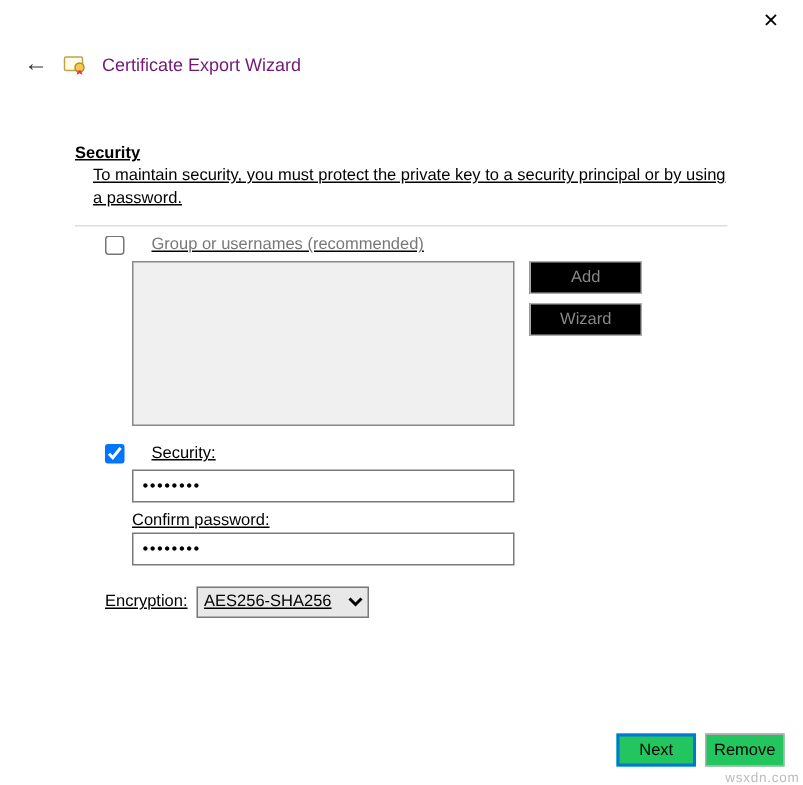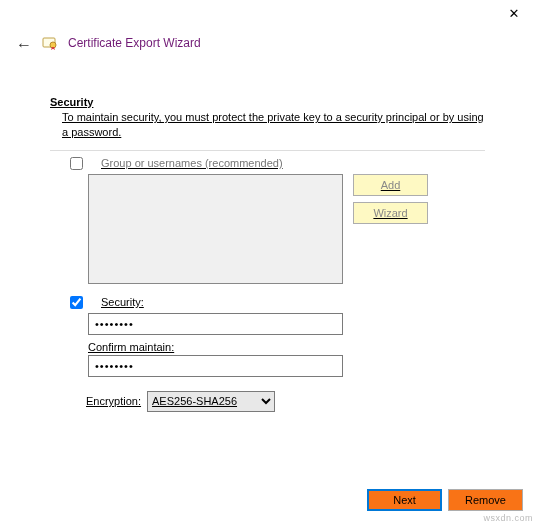--- a/index.html
+++ b/index.html
@@ -91,21 +91,21 @@
     }
     .side-btns {
       display: flex;
       flex-direction: column;
       gap: 6px;
     }
     .std-btn {
       width: 75px;
       height: 22px;
       font-size: 11px;
-      background: #fef9c3;
+      background: #000000;
       border: 1px solid #adadad;
       color: #888;
       cursor: default;
     }
     .pw-label {
       margin: 6px 0 2px 18px;
       font-size: 11px;
     }
     .pw-input {
       margin-left: 18px;
@@ -113,41 +113,41 @@
       height: 22px;
       border: 1px solid #7a7a7a;
       padding: 0 6px;
       font-size: 11px;
       letter-spacing: 1px;
     }
     .enc-row {
       display: flex;
       align-items: center;
       gap: 6px;
-      margin: 14px 0 0 16px;
+      margin: 14px 0 0 0;
     }
     .enc-row select {
-      width: 128px;
+      width: 115px;
       height: 21px;
       font-size: 11px;
       border: 1px solid #7a7a7a;
       background: #e8e8e8;
     }
     .footer {
       position: absolute;
       bottom: 12px;
       right: 12px;
       display: flex;
       gap: 6px;
     }
     .footer .ft-btn {
-      width: 75px;
+      width: 53px;
       height: 22px;
       font-size: 11px;
-      background: #f97316;
+      background: #22c55e;
       border: 1px solid #adadad;
       cursor: default;
       margin-top: 15px;
     }
     .footer .ft-btn.primary {
       border: 2px solid #0078d7;
     }
     .watermark {
       position: absolute;
       right: 2px;
@@ -195,21 +195,21 @@
         <button class="std-btn" disabled="">Wizard</button>
       </div>
     </div>
 
     <div class="chk-row">
       <input type="checkbox" checked="" style="">
       <label>Security:</label>
     </div>
     <input class="pw-input" type="password" value="••••••••" style="">
 
-    <div class="pw-label">Confirm maintain:</div>
+    <div class="pw-label">Confirm password:</div>
     <input class="pw-input" type="password" value="••••••••" style="">
 
     <div class="enc-row">
       <span>Encryption:</span>
       <select>
         <option>AES256-SHA256</option>
       </select>
     </div>
 
   </div>

